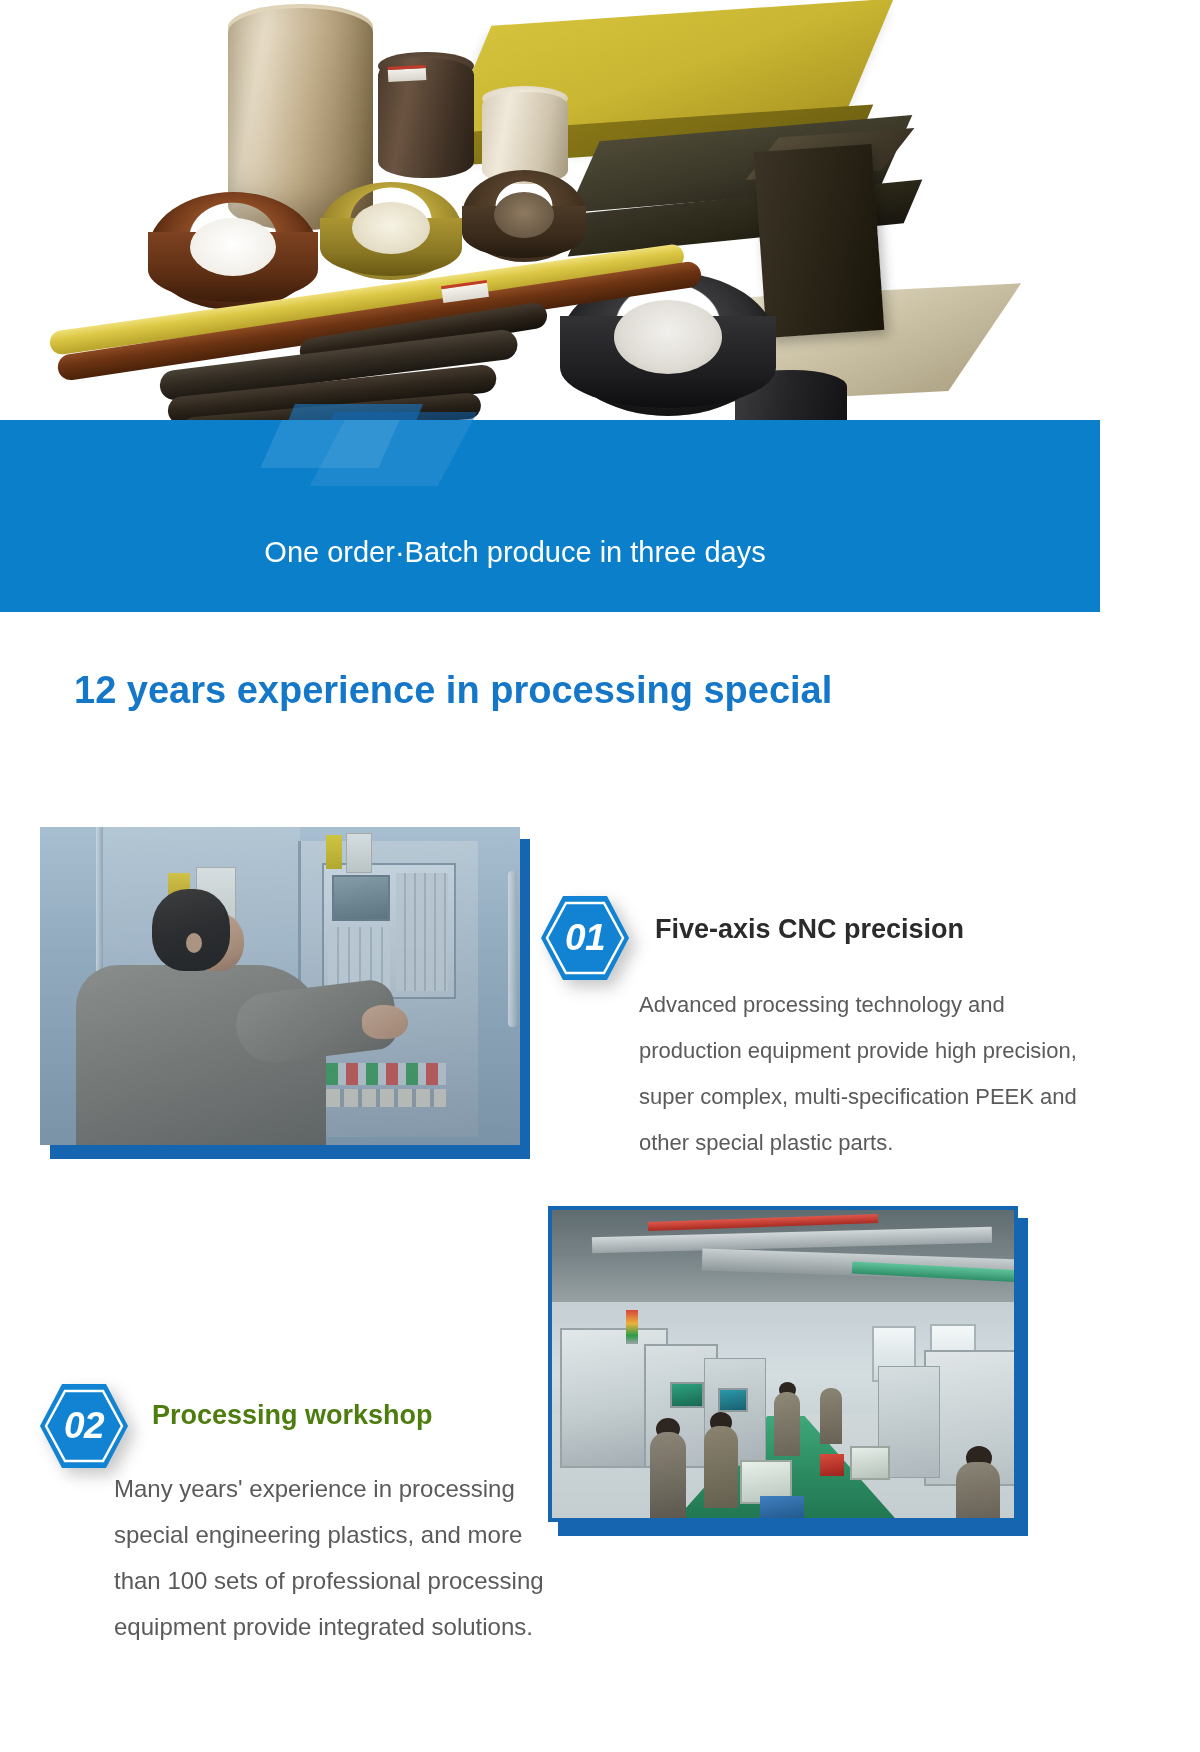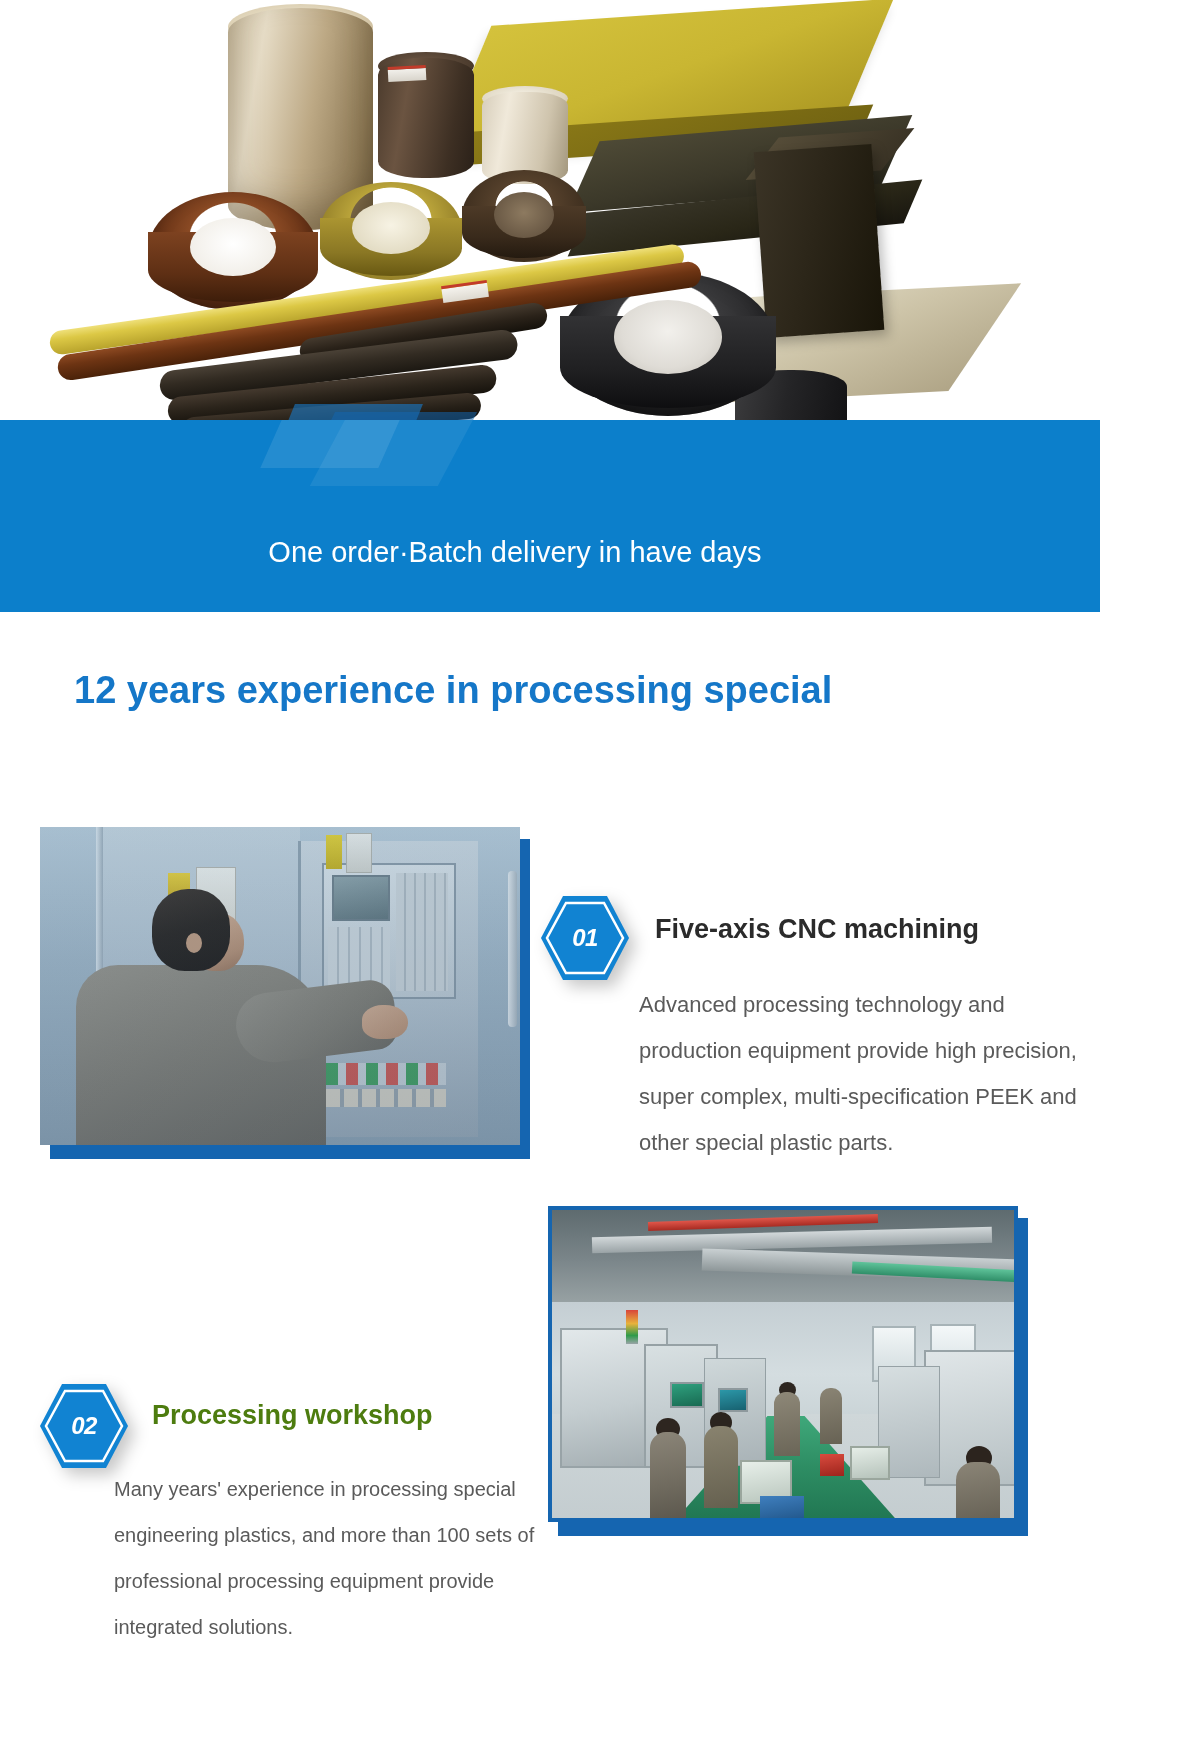--- a/index.html
+++ b/index.html
@@ -417,21 +417,21 @@
   }
 
   .f1-body {
     position:absolute; left:537px; top:890px; width:540px;
   }
   .hexwrap { position:relative; width:96px; height:96px; }
   .hexwrap svg { display:block; filter:drop-shadow(7px 7px 8px rgba(0,0,0,.22)); }
   .hex-num {
     position:absolute; left:0; top:0; width:96px; height:96px;
     display:flex; align-items:center; justify-content:center;
-    color:#ffffff; font-size:24px; font-weight:bold; letter-spacing:-.5px;
+    color:#ffffff; font-size:37px; font-weight:bold; letter-spacing:-.5px;
     font-style:italic;
   }
   .f1-hex { position:absolute; left:0; top:0; }
   .f1-title {
     position:absolute; left:118px; top:24px; width:420px;
     color:#2b2b2b; font-size:27px; font-weight:bold; white-space:nowrap;
   }
   .f1-text {
     position:absolute; left:102px; top:92px; width:440px;
     color:#5a5a5a; font-size:22px; line-height:46px;
@@ -599,21 +599,21 @@
   .f2-body {
     position:absolute; left:36px; top:1378px; width:500px;
   }
   .f2-hex { position:absolute; left:0; top:0; }
   .f2-title {
     position:absolute; left:116px; top:22px; width:420px;
     color:#4d7c0f; font-size:27px; font-weight:bold; white-space:nowrap;
   }
   .f2-text {
     position:absolute; left:78px; top:88px; width:450px;
-    color:#5a5a5a; font-size:20px; line-height:46px;
+    color:#5a5a5a; font-size:24px; line-height:46px;
   }
 </style>
 </head>
 <body>
 
 <div class="hero">
   <div class="hero-stage">
     <div class="shp slab-yellow"></div>
     <div class="shp slab-yellow-edge"></div>
     <div class="shp bar-olive"></div>
@@ -657,21 +657,21 @@
     <div class="shp rod-brown-label"></div>
 
     <div class="shp shard-a"></div>
     <div class="shp shard-b"></div>
   </div>
 </div>
 
 <div class="banner">
   <div class="banner-shard1"></div>
   <div class="banner-shard2"></div>
-  <div class="banner-line2">One order·Batch delivery in have days</div>
+  <div class="banner-line2">One order·Batch produce in three days</div>
 </div>
 
 <div class="section-head">
   <span class="l1">12 years experience in processing special</span>
 </div>
 
 <div class="f1-photo-wrap">
   <div class="f1-photo-shadow"></div>
   <div class="f1-photo">
     <div class="f1-bg"></div>
@@ -701,21 +701,21 @@
 </div>
 
 <div class="f1-body">
   <div class="f1-hex hexwrap">
     <svg width="96" height="96" viewBox="0 0 96 96">
       <polygon points="26,6 70,6 92,48 70,90 26,90 4,48" fill="#1183D2"></polygon>
       <polygon points="29,13 67,13 86,48 67,83 29,83 10,48" fill="none" stroke="#ffffff" stroke-width="2.5"></polygon>
     </svg>
     <div class="hex-num">01</div>
   </div>
-  <div class="f1-title">Five-axis CNC machining</div>
+  <div class="f1-title">Five-axis CNC precision</div>
   <div class="f1-text">Advanced processing technology and production equipment provide high precision, super complex, multi-specification PEEK and other special plastic parts.</div>
 </div>
 
 <div class="f2-photo-wrap">
   <div class="f2-photo-shadow"></div>
   <div class="f2-photo">
     <div class="f2-wall"></div>
     <div class="f2-ceiling"></div>
     <div class="f2-pipe-red"></div>
     <div class="f2-duct-a"></div>

